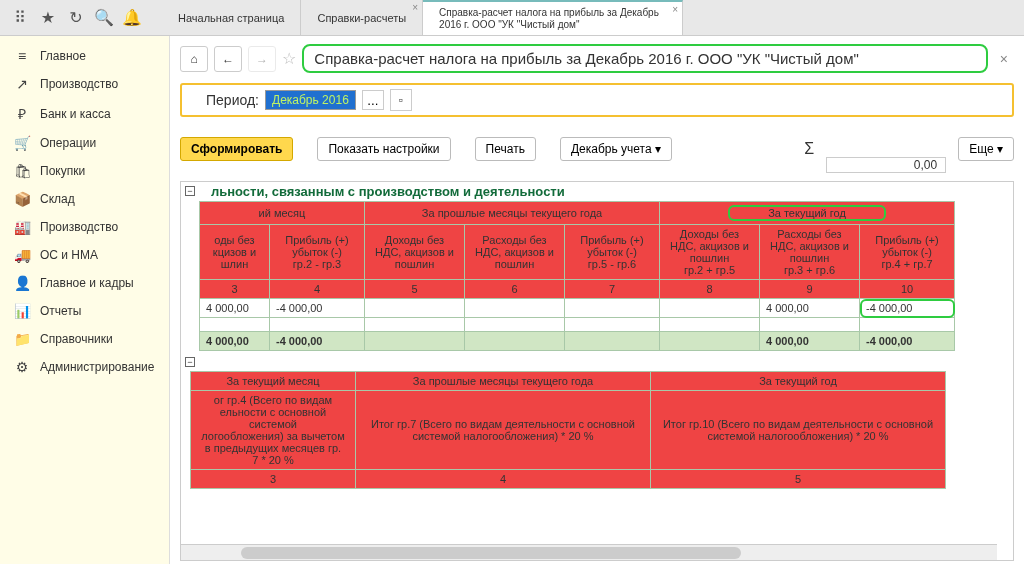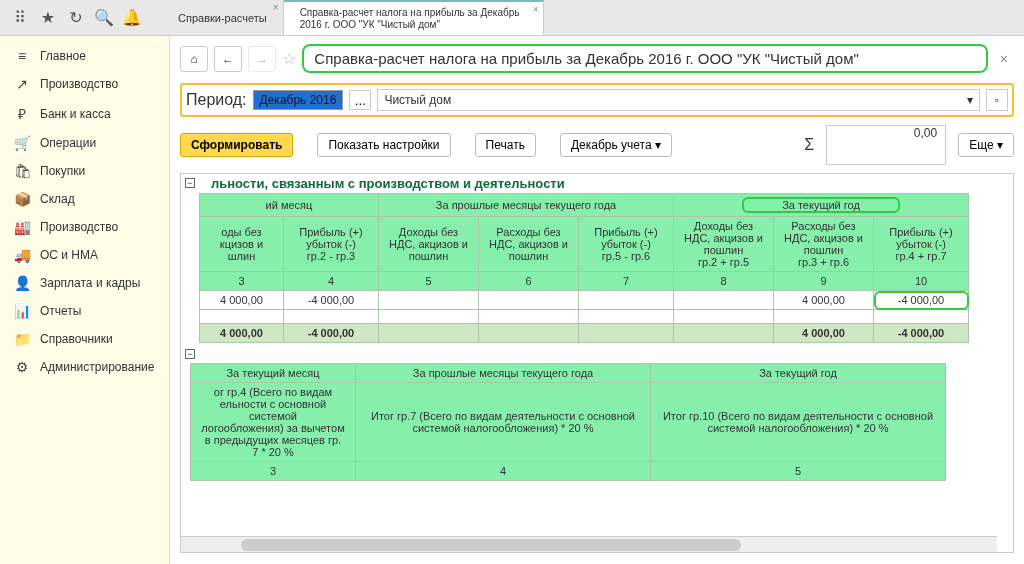--- a/index.html
+++ b/index.html
@@ -14,55 +14,58 @@
 .main { display: flex; height: calc(100% - 36px); }
 .sidebar { width: 170px; background: #fffde7; border-right: 1px solid #ddd; padding: 6px 0; }
 .sb-item { display: flex; align-items: center; gap: 10px; padding: 6px 14px; font-size: 12px; cursor: pointer; }
 .sb-icon { width: 16px; text-align: center; color: #444; font-size: 14px; }
 .content { flex: 1; background: #fff; padding: 8px 10px; overflow: hidden; }
 .hdr-row { display: flex; align-items: center; gap: 6px; margin-bottom: 10px; }
 .nav-btn { width: 28px; height: 26px; border: 1px solid #ccc; background: #fff; display: flex; align-items: center; justify-content: center; border-radius: 3px; }
 .title-box { flex: 1; border: 2px solid #2ecc40; border-radius: 8px; padding: 4px 10px; font-size: 15px; font-weight: normal; }
 .close-x { font-size: 14px; color: #888; padding: 0 6px; }
 .param-row { display: flex; align-items: center; gap: 6px; margin-bottom: 8px; border: 2px solid #f5c030; border-radius: 3px; padding: 4px; }
-.period-label { font-size: 16px; }
-.period-input { background: #2070d0; color: #0f172a; padding: 2px 6px; font-size: 12px; border: 1px solid #999; }
+.period-label { font-size: 14px; margin-left: 20px; }
+.period-input { background: #2070d0; color: #bef264; padding: 2px 6px; font-size: 12px; border: 1px solid #999; }
 .dots-btn { width: 22px; height: 20px; border: 1px solid #ccc; background: #fff; }
 .org-input { flex: 1; border: 1px solid #ccc; height: 22px; padding: 0 6px; display: flex; align-items: center; justify-content: space-between; }
 .org-ext { width: 22px; height: 22px; border: 1px solid #ccc; display: flex; align-items: center; justify-content: center; }
 .action-row { display: flex; align-items: center; gap: 24px; margin-bottom: 8px; }
 .btn { border: 1px solid #bbb; background: #fff; padding: 4px 10px; border-radius: 3px; font-size: 12px; cursor: pointer; }
 .btn.primary { background: #ffd84d; border-color: #d4a800; font-weight: bold; }
 .sum-box { margin-left: auto; display: flex; align-items: center; gap: 12px; }
-.sum-input { border: 1px solid #ccc; width: 120px; height: 40px; text-align: right; padding: 0 8px; }
+.sum-input { border: 1px solid #ccc; width: 120px; height: 16px; text-align: right; padding: 0 8px; margin-top: 32px; }
 .report { border: 1px solid #ccc; height: 380px; overflow: auto; position: relative; }
 .rpt-title { color: #126b3a; font-weight: bold; font-size: 13px; padding: 2px 30px; }
 table { border-collapse: collapse; font-size: 11px; }
 td, th { border: 1px solid #a8c8a8; padding: 3px 6px; text-align: center; }
-th { background: #86efac; font-weight: normal; }
-.num { text-align: center; }
+th { background: #ef4444; font-weight: normal; }
+.num { text-align: left; }
 .total-row td { background: #d0e6c4; font-weight: bold; }
 .hl-cell { outline: 2px solid #2ecc40; outline-offset: -2px; border-radius: 6px; }
 .tree-toggle { position: absolute; left: 4px; width: 10px; height: 10px; border: 1px solid #666; font-size: 9px; line-height: 8px; text-align: center; background: #fff; }
 .scroll-h { height: 16px; background: #eee; border-top: 1px solid #ccc; position: relative; }
 .scroll-thumb { position: absolute; left: 60px; width: 500px; height: 12px; background: #ccc; border-radius: 6px; top: 2px; }
 </style>
 </head>
 <body>
 
 <div class="topbar">
   <div class="tb-icons">
     <span class="tb-icon">⠿</span>
     <span class="tb-icon">★</span>
     <span class="tb-icon">↻</span>
     <span class="tb-icon">🔍</span>
     <span class="tb-icon">🔔</span>
   </div>
   <div class="tabs">
     <div class="tab">
+        <span>Начальная страница</span>
+      </div>
+    <div class="tab">
         <span>Справки-расчеты</span>
         <span class="tab-close">×</span>
       </div>
     <div class="tab active">
         <span style="font-size:10px;line-height:1.2">Справка-расчет налога на прибыль  за Декабрь 2016 г. ООО "УК "Чистый дом"</span>
         <span class="tab-close">×</span>
       </div>
   </div>
 </div>
 
@@ -95,21 +98,21 @@
     <div class="sb-item">
         <span class="sb-icon">🏭</span>
         <span>Производство</span>
       </div>
     <div class="sb-item">
         <span class="sb-icon">🚚</span>
         <span>ОС и НМА</span>
       </div>
     <div class="sb-item">
         <span class="sb-icon">👤</span>
-        <span>Зарплата и кадры</span>
+        <span>Главное и кадры</span>
       </div>
     <div class="sb-item">
         <span class="sb-icon">📊</span>
         <span>Отчеты</span>
       </div>
     <div class="sb-item">
         <span class="sb-icon">📁</span>
         <span>Справочники</span>
       </div>
     <div class="sb-item">
@@ -125,24 +128,20 @@
       <div class="nav-btn" style="opacity:.4">→</div>
       <span style="font-size:16px;color:#bbb">☆</span>
       <div class="title-box">Справка-расчет налога на прибыль  за Декабрь 2016 г. ООО "УК "Чистый дом"</div>
       <span class="close-x">×</span>
     </div>
 
     <div class="param-row">
       <span class="period-label">Период:</span>
       <span class="period-input">Декабрь 2016</span>
       <button class="dots-btn">...</button>
-      <div class="org-input">
-          <span>Чистый дом</span>
-          <span>▾</span>
-        </div>
       <div class="org-ext">▫</div>
     </div>
 
     <div class="action-row">
       <button class="btn primary">Сформировать</button>
       <button class="btn">Показать настройки</button>
       <button class="btn">Печать</button>
       <button class="btn"><span>Декабрь учета</span> ▾</button>
       <div class="sum-box">
         <span style="font-size:16px">Σ</span>
@@ -156,21 +155,21 @@
       <div class="rpt-title">льности, связанным с производством и деятельности</div>
 
       <table style="margin-left:18px">
         <tbody>
             <tr>
           <th colspan="2">ий месяц</th>
           <th colspan="3">За прошлые месяцы текущего года</th>
           <th colspan="3"><span class="hl-cell" style="padding:2px 40px;display:inline-block">За текущий год</span></th>
         </tr>
         <tr>
-          <th style="white-space:pre-line;width:84px">оды без
+          <th style="white-space:pre-line;width:70px">оды без
 кцизов и
 шлин</th>
           <th style="white-space:pre-line;width:95px">Прибыль (+)
 убыток (-)
 гр.2 - гр.3</th>
           <th style="white-space:pre-line;width:100px">Доходы без
 НДС, акцизов и
 пошлин</th>
           <th style="white-space:pre-line;width:100px">Расходы без
 НДС, акцизов и

